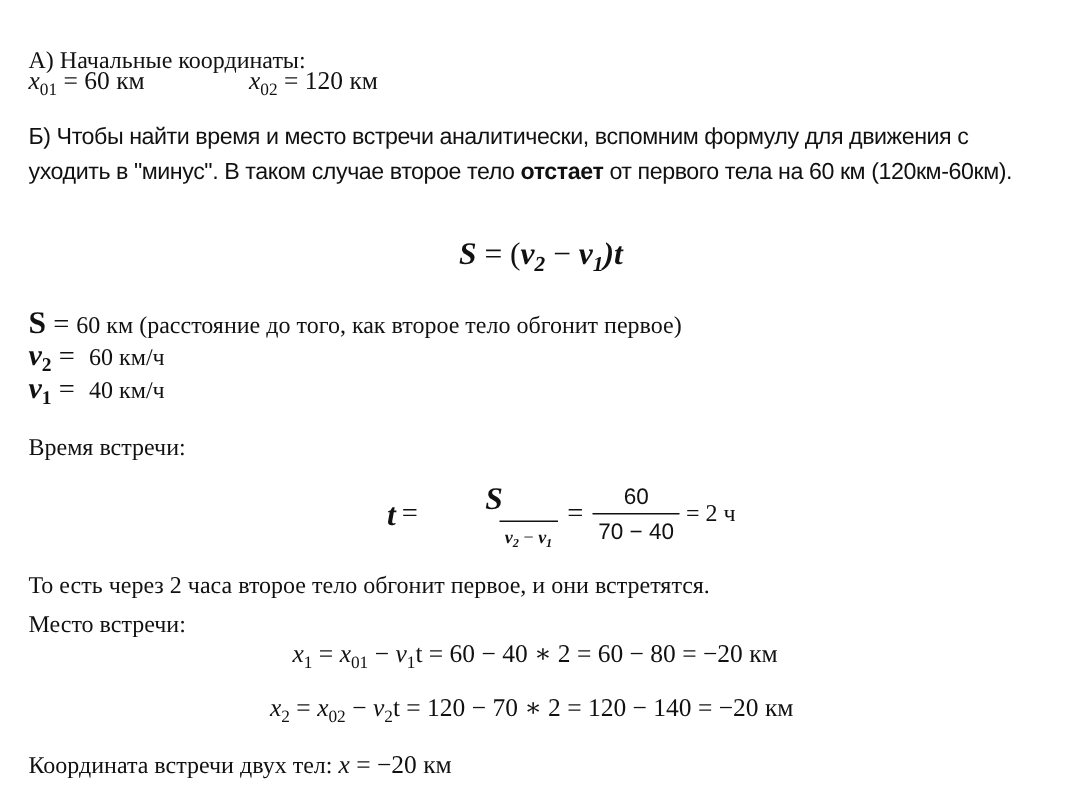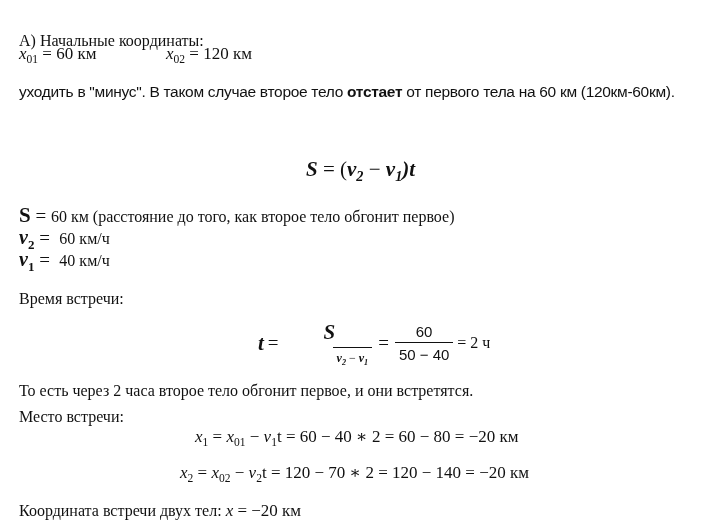--- a/index.html
+++ b/index.html
@@ -25,20 +25,21 @@
 <div class="abs mathline" style="left:19px; top:44px;">
   <i class="v">x</i><sub>01</sub>
   <span>= 60 км</span>
 </div>
 <div class="abs mathline" style="left:166px; top:44px;">
   <i class="v">x</i><sub>02</sub>
   <span>= 120 км</span>
 </div>
 
 <div class="abs cond" style="left:19px; top:80px;">
+  <div>Б) Чтобы найти время и место встречи аналитически, вспомним формулу для движения  с</div>
   <div><span>уходить в "минус". В таком случае второе тело </span><b>отстает</b><span> от первого тела на 60 км (120км-60км).</span></div>
 </div>
 
 <div class="abs math bi" style="left:306px; top:157px; font-size:21px;">
   <span>S</span><span class="upright" style="font-weight:normal"> = (</span><span>v</span><sub>2</sub><span class="upright" style="font-weight:normal"> − </span><span>v</span><sub>1</sub><span>)t</span>
 </div>
 
 <div class="abs" style="left:19px; top:203px;">
   <span class="math bi" style="font-size:21px; font-style:normal;">S</span><span class="math" style="font-size:19px;"> = </span><span class="txt">60 км (расстояние до того, как второе тело обгонит первое)</span>
 </div>
@@ -54,21 +55,21 @@
 <div class="abs math" style="left:258px; top:320px; font-size:19px; display:flex; align-items:center;">
   <span class="bi" style="font-size:21px;">t</span>
   <span style="margin:0 4px;">=</span>
   <span class="frac">
     <span class="num bi" style="font-size:21px;">S</span>
     <span class="den bi" style="font-size:12px;margin-left:46px;"><span>v</span><sub>2</sub><span style="font-weight:normal;font-style:normal"> − </span><span>v</span><sub>1</sub></span>
   </span>
   <span style="margin:0 2px;">=</span>
   <span class="frac" style="font-family:'Liberation Sans',sans-serif; font-size:15px;">
     <span class="num">60</span>
-    <span class="den">50 − 40</span>
+    <span class="den">70 − 40</span>
   </span>
   <span style="font-size:16px;">= 2 ч</span>
 </div>
 
 <div class="abs txt" style="left:19px; top:380px;">То есть через 2 часа второе тело обгонит первое, и они встретятся.</div>
 <div class="abs txt" style="left:19px; top:406px;">Место встречи:</div>
 
 <div class="abs mathline" style="left:195px; top:426px;">
   <i>x</i><sub>1</sub> = <i>x</i><sub>01</sub> − <i>v</i><sub>1</sub><span>t = 60 − 40 ∗ 2 = 60 − 80 = −20 км</span>
 </div>

